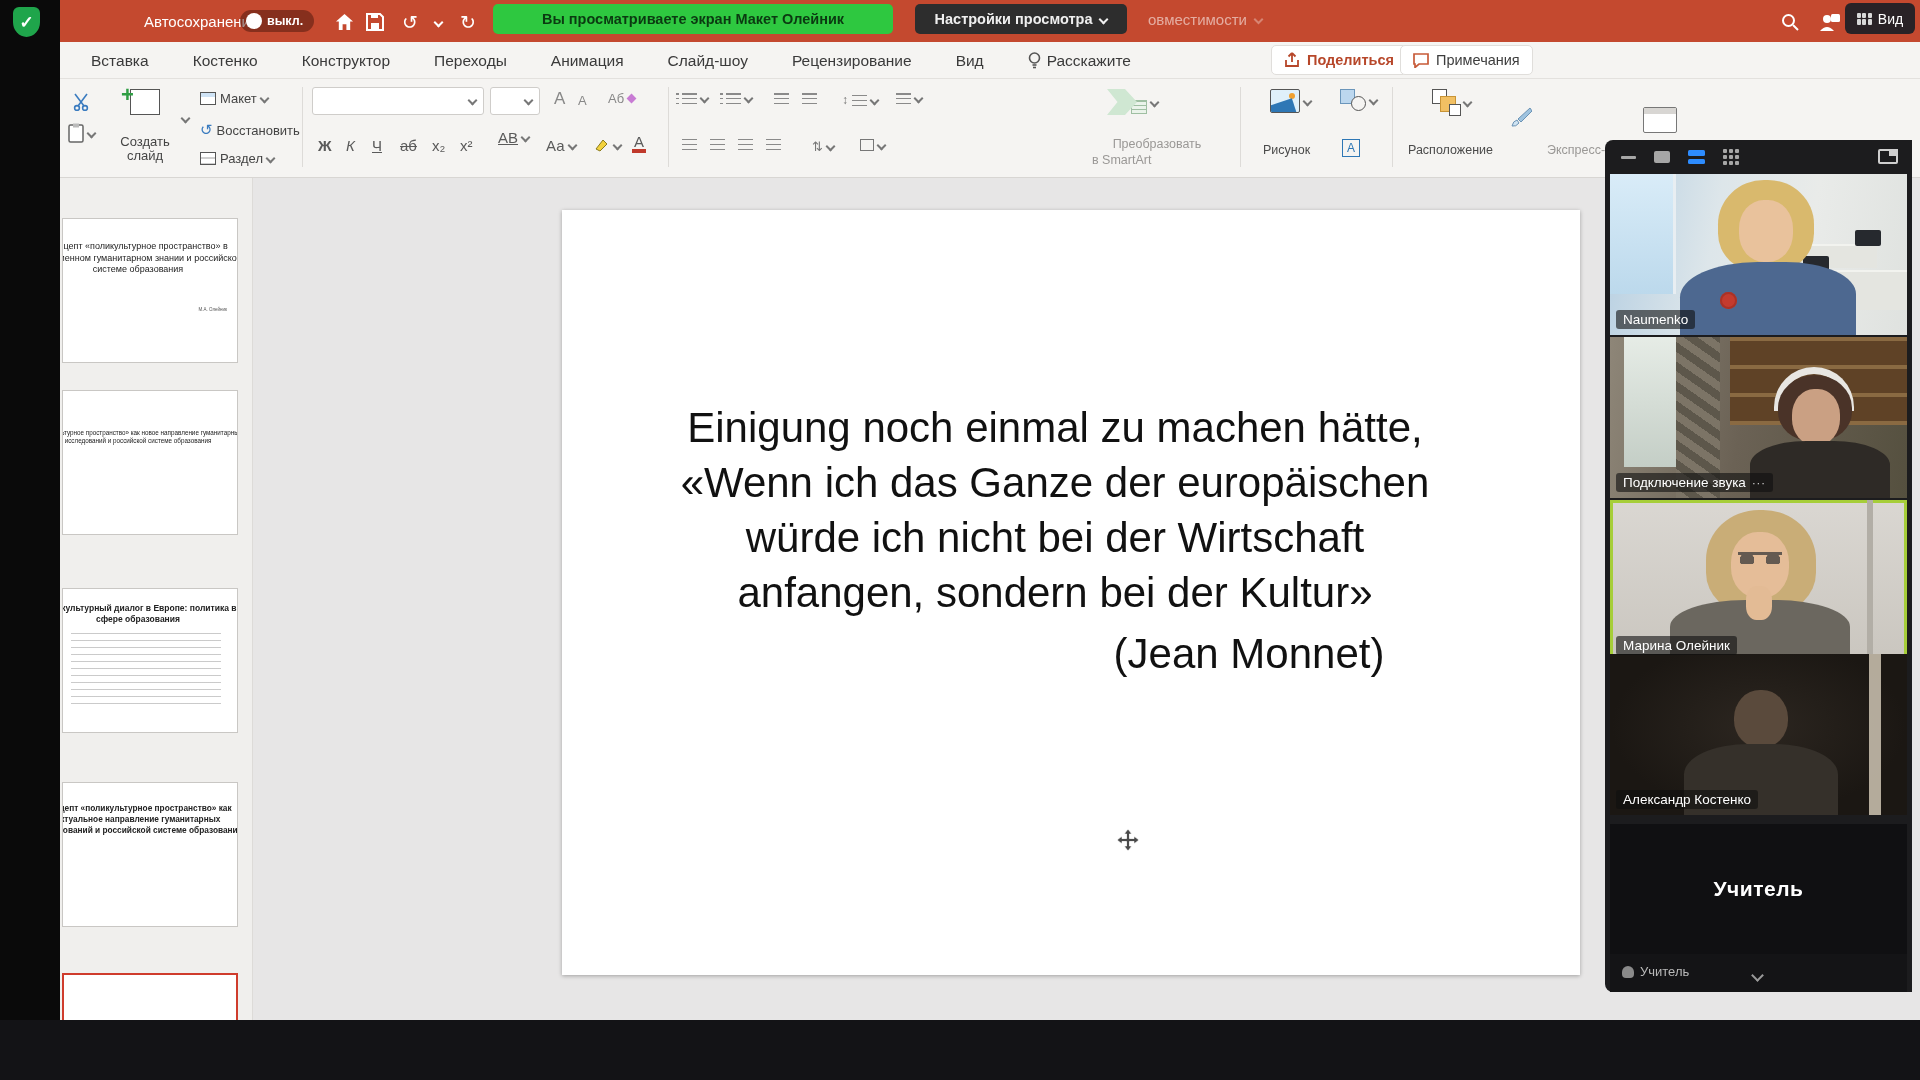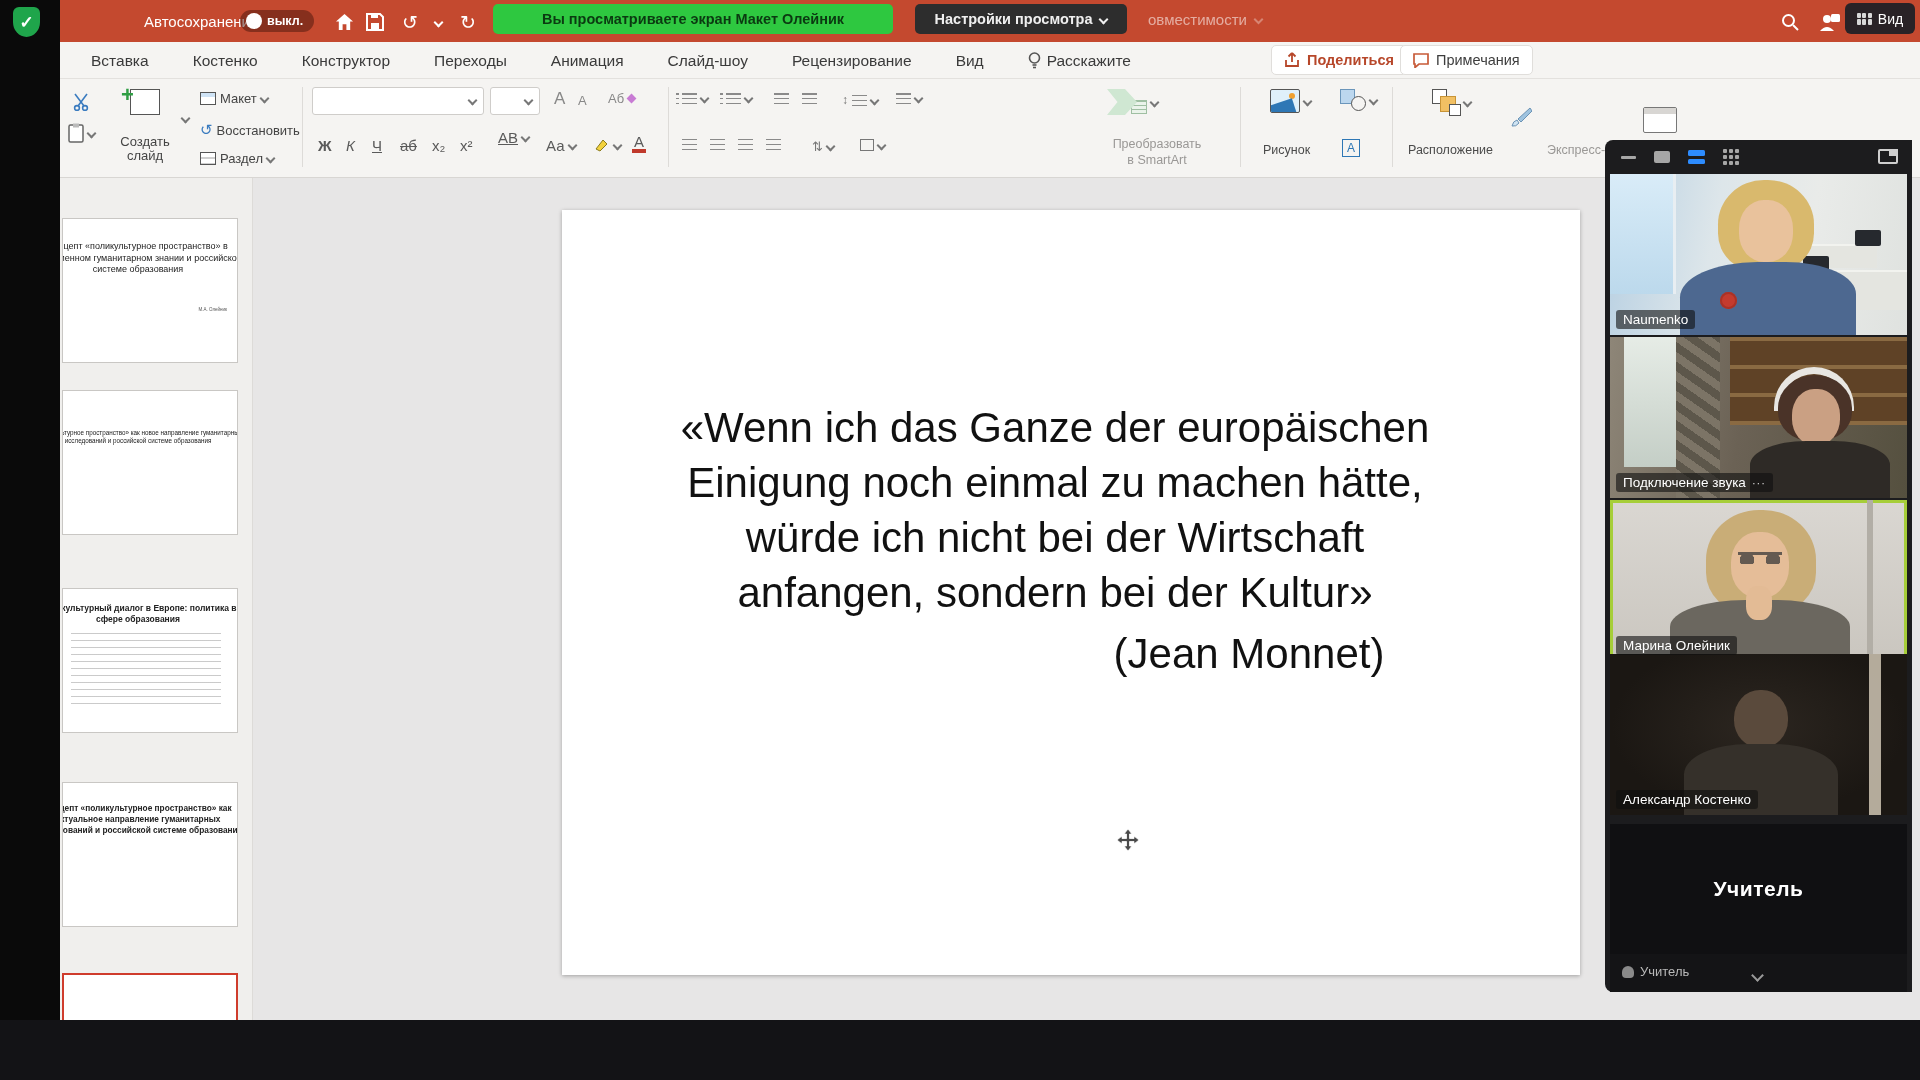--- a/index.html
+++ b/index.html
@@ -376,21 +376,21 @@
           <span style="width:14px;height:12px;border:1.3px solid #777"></span>
           <span class="chev-d" style="color:#777"></span>
         </span>
 
       <div class="ric" style="left:1047px;top:10px">
         <span class="sa-arrow"></span>
           <span class="sa-doc"></span>
         <span class="chev-d" style="color:#777"></span>
       </div>
       <span class="glabel gray" style="left:1032px;top:58px;width:130px;text-align:center">Преобразовать</span>
-      <span class="glabel gray" style="left:1032px;top:74px;width:130px;text-align:center">в SmartArt</span>
+      <span class="glabel gray" style="left:1032px;top:74px;width:130px;text-align:left">в SmartArt</span>
 
       <div class="vdiv" style="left:1180px"></div>
 
       <span class="ric" style="left:1210px;top:10px">
           <span class="pic-ic"></span>
           <span class="chev-d" style="color:#777"></span>
         </span>
       <span class="ric" style="left:1280px;top:10px">
           <span class="shape-ic">
             <span class="sq"></span>
@@ -440,22 +440,22 @@
           <div class="stripes"></div>
         </div>
         <div class="thumb t4" style="top:604px">
           <div class="tt">Концепт «поликультурное пространство» как актуальное направление гуманитарных исследований и российской системе образования</div>
         </div>
         <div class="thumb sel" style="top:795px;height:60px"></div>
       </div>
 
       <div class="slide">
         <div class="quote">
+          <div>Einigung noch einmal zu machen hätte,</div>
           <div>«Wenn ich das Ganze der europäischen</div>
-          <div>Einigung noch einmal zu machen hätte,</div>
           <div>würde ich nicht bei der Wirtschaft</div>
           <div>anfangen, sondern bei der Kultur»</div>
         </div>
         <div class="attrib">(Jean Monnet)</div>
       </div>
 
       <div class="cursor-move">
         <svg width="22" height="22" viewBox="0 0 22 22">
             <path d="M11 0 L15 5 H12.5 V9.5 H17 V7 L22 11 L17 15 V12.5 H12.5 V17 H15 L11 22 L7 17 H9.5 V12.5 H5 V15 L0 11 L5 7 V9.5 H9.5 V5 H7 Z" fill="#4a4a4a" stroke="#fff" stroke-width="0.8"></path>
           </svg>

